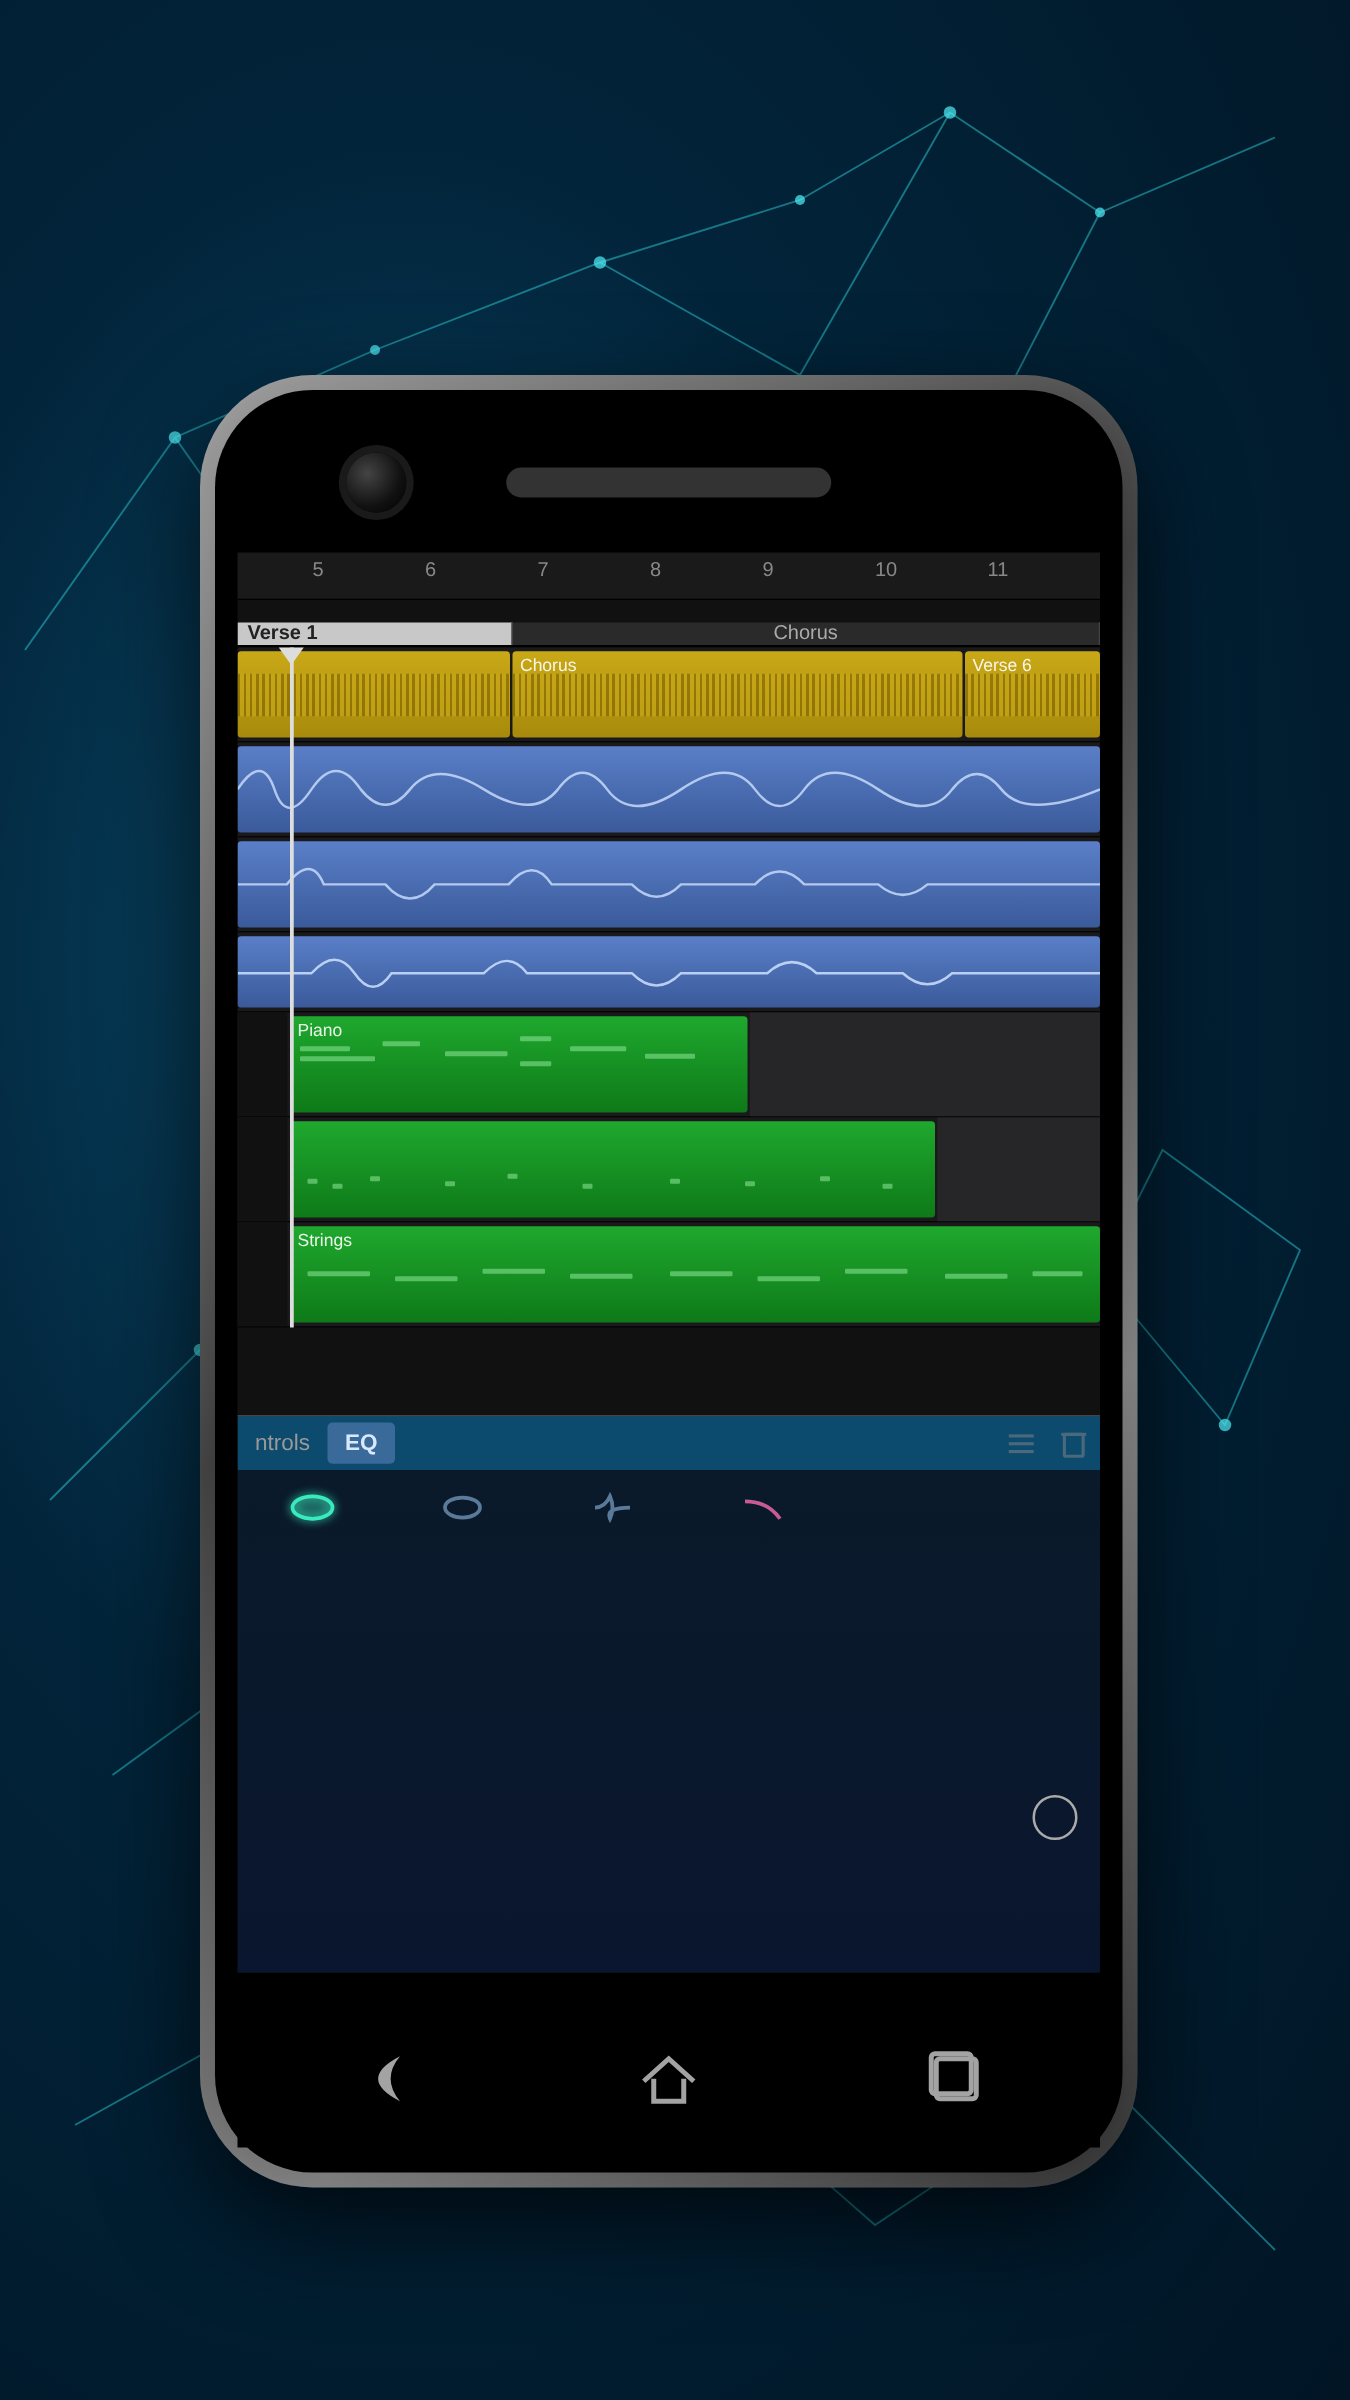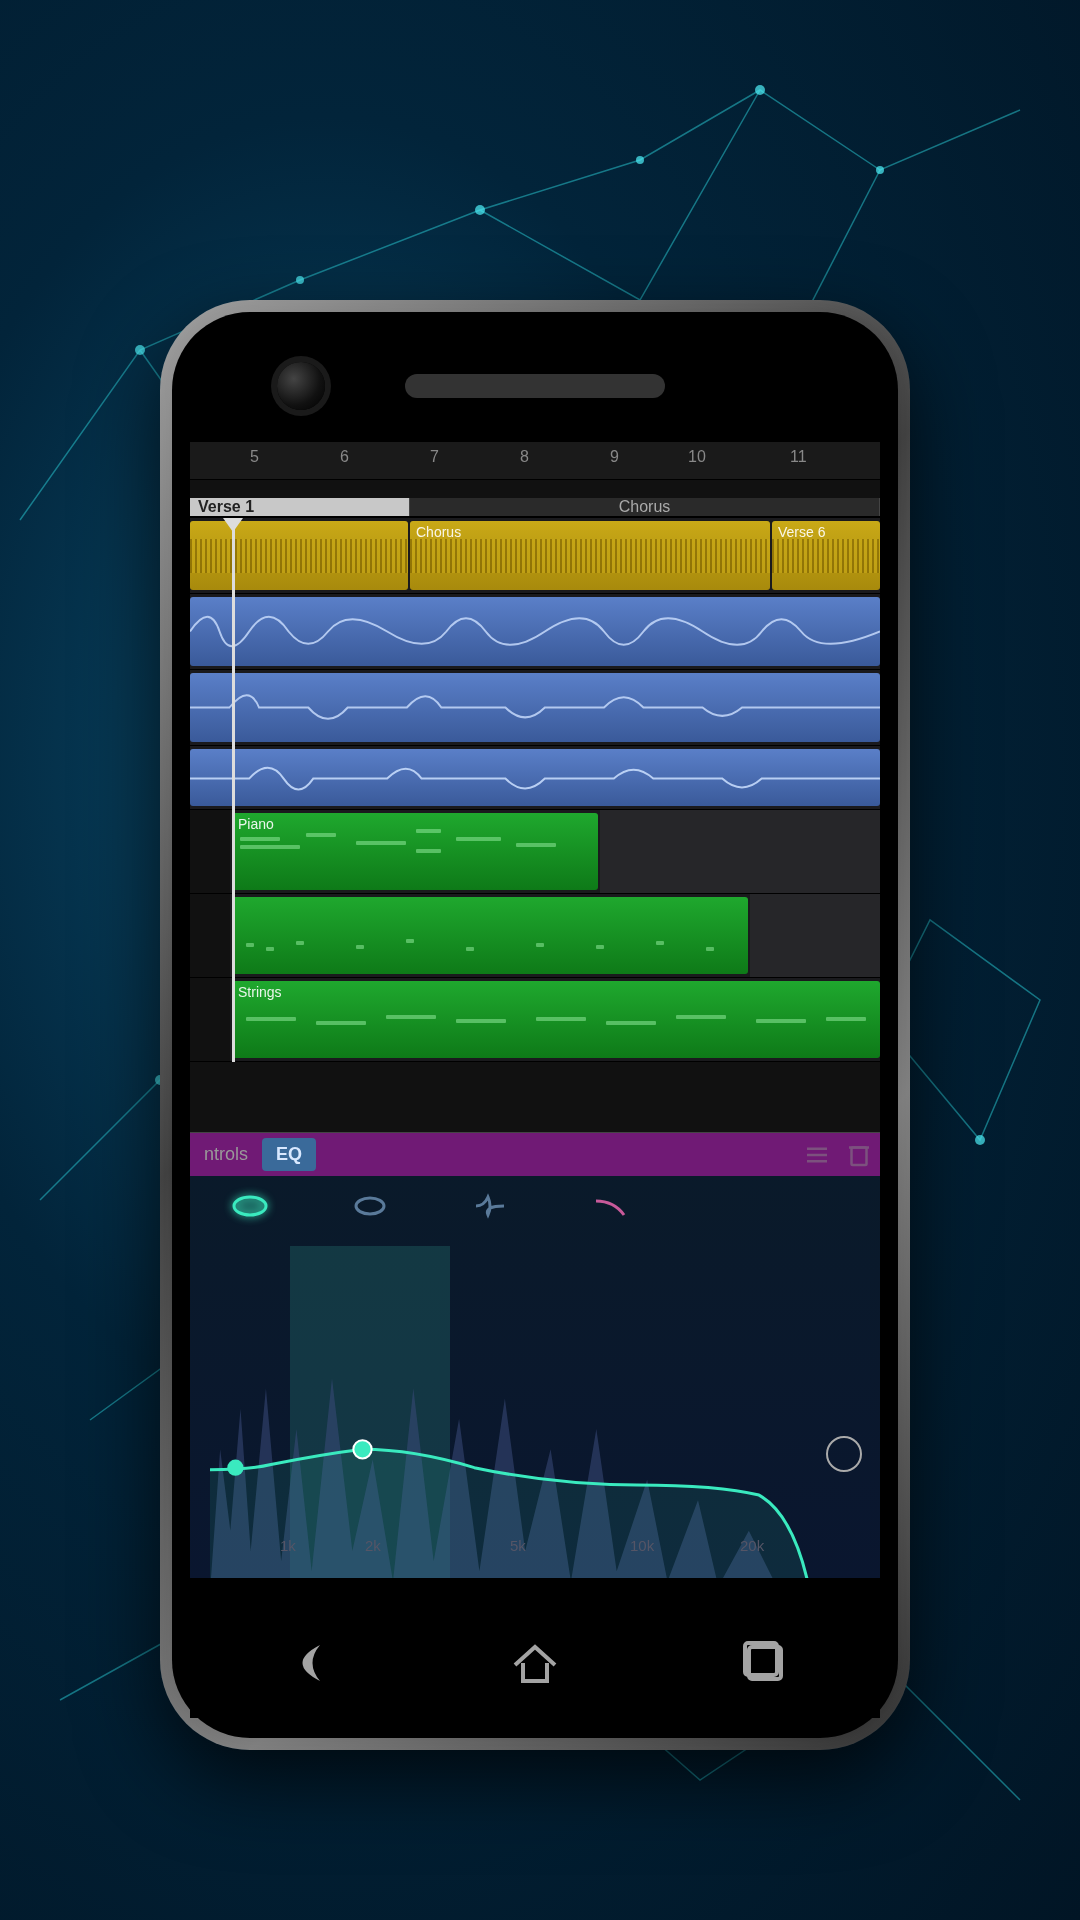--- a/index.html
+++ b/index.html
@@ -96,21 +96,21 @@
   .green{background:linear-gradient(#1fa82e,#0e7a18);}
   .green .notes{position:absolute;inset:6px 4px;opacity:0.55;}
   .noteblk{position:absolute;background:#8fe89a;height:4px;border-radius:1px;}
   
   .indent{position:absolute;top:0;bottom:0;left:0;width:40px;background:#111;}
   .emptyfill{position:absolute;top:0;bottom:0;background:#262629;}
   
   .mid-gap{height:70px;background:#111;}
   
   .panel-header{
-    height:44px; background:#701a75;
+    height:44px; background:#0c4a6e;
     display:flex; align-items:center;
     border-top:1px solid #444;
   }
   .ptab{padding:6px 14px;font-size:18px;color:#888;}
   .ptab.controls{color:#999;}
   .ptab.eq{background:#3a6a9a;color:#d8e8ff;border-radius:4px;font-weight:600;}
   .panel-header .sp{flex:1;}
   .panel-icon{width:30px;height:30px;margin:0 6px;opacity:0.5;}
   .panel-icon svg{width:100%;height:100%;}
   
@@ -179,21 +179,21 @@
     <div class="speaker"></div>
 
     <div class="screen">
 
       <div class="ruler">
         <span style="left:60px">5</span>
         <span style="left:150px">6</span>
         <span style="left:240px">7</span>
         <span style="left:330px">8</span>
         <span style="left:420px">9</span>
-        <span style="left:498px">10</span>
+        <span style="left:510px">10</span>
         <span style="left:600px">11</span>
       </div>
 
       <div class="markers">
         <div class="marker verse1">
           <span>Verse 1</span>
         </div>
         <div class="marker chorus">
           <span>Chorus</span>
         </div>
@@ -334,39 +334,20 @@
                 <path d="M6 15 Q14 15 18 6 Q22 15 18 24 Q14 15 34 15" stroke="#5a7a9a" stroke-width="3" fill="none"></path>
               </svg>
           </div>
           <div class="band-icon">
             <svg viewBox="0 0 40 30">
                 <path d="M6 10 Q24 10 34 24" stroke="#c85a9a" stroke-width="3" fill="none"></path>
               </svg>
           </div>
         </div>
 
-        <div class="eq-graph">
-          <div class="band-sel"></div>
-          <svg viewBox="0 0 600 360" preserveAspectRatio="none">
-
-            <path d="M0 340 L10 200 L20 280 L30 160 L40 300 L55 140 L70 310 L85 180 L100 320 L120 130 L140 300 L160 210 L180 330 L200 140 L220 310 L245 170 L265 320 L290 150 L310 300 L335 200 L355 330 L380 180 L400 320 L430 230 L450 330 L480 250 L500 335 L530 280 L560 340 L600 345 L600 360 L0 360 Z" fill="#3a4a7a" opacity="0.55"></path>
-
-            <path d="M0 220 Q40 220 60 215 Q110 205 150 200 Q200 200 260 218 Q340 235 420 235 Q500 235 540 245 Q575 265 590 340 L600 360 L0 360 Z" fill="rgba(58,234,191,0.10)"></path>
-
-            <path d="M0 220 Q40 220 60 215 Q110 205 150 200 Q200 200 260 218 Q340 235 420 235 Q500 235 540 245 Q575 265 590 340" stroke="#3aeabf" stroke-width="3" fill="none"></path>
-
-            <circle cx="25" cy="218" r="8" fill="#3aeabf"></circle>
-            <circle cx="150" cy="200" r="9" fill="#3aeabf" stroke="#fff" stroke-width="2"></circle>
-          </svg>
-          <span class="eq-xlabel" style="left:70px">1k</span>
-          <span class="eq-xlabel" style="left:155px">2k</span>
-          <span class="eq-xlabel" style="left:300px">5k</span>
-          <span class="eq-xlabel" style="left:420px">10k</span>
-          <span class="eq-xlabel" style="left:530px">20k</span>
-        </div>
 
         <div class="side-ring"></div>
 
       </div>
 
     </div>
 
     <div class="navbar">
       <div class="nav-icon">
         <svg viewBox="0 0 60 60">

